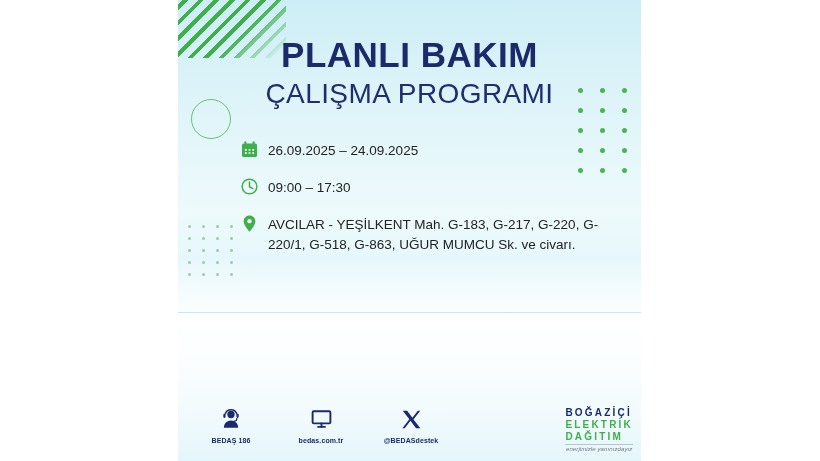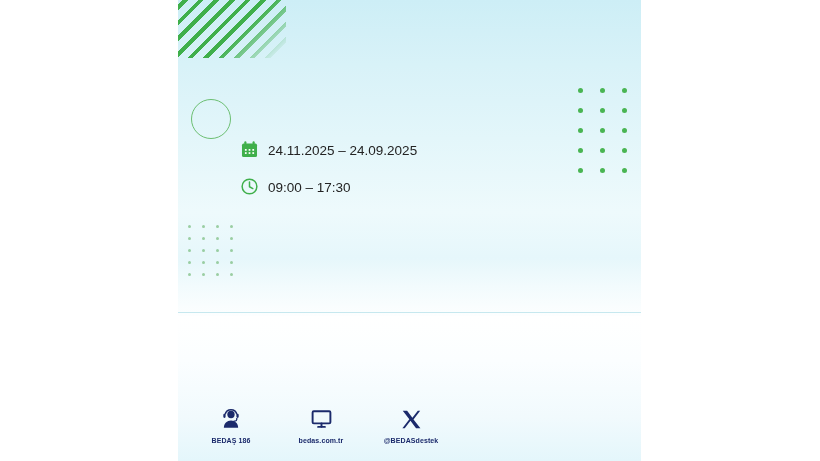--- a/index.html
+++ b/index.html
@@ -142,54 +142,67 @@
         <span></span>
       <span></span>
         <span></span>
         <span></span>
     </div>
 
     <div class="seam a"></div>
     <div class="seam b"></div>
     <div class="lower-wash"></div>
 
+    <div class="heading">
+      <div class="title-main">PLANLI BAKIM</div>
+      <div class="title-sub">ÇALIŞMA PROGRAMI</div>
+    </div>
 
     <div class="info">
 
       <div class="row">
         <span class="ico">
           <svg width="19" height="19" viewBox="0 0 24 24" fill="#3faf4b">
             <rect x="2.5" y="4.5" width="19" height="17" rx="2"></rect>
             <rect x="4.3" y="9.2" width="15.4" height="10.6" fill="#ffffff" opacity=".0"></rect>
             <rect x="5.5" y="1.5" width="2.6" height="5" rx="1.2"></rect>
             <rect x="15.9" y="1.5" width="2.6" height="5" rx="1.2"></rect>
             <g fill="#ffffff">
               <rect x="6.2" y="11.4" width="2.2" height="2.2"></rect>
               <rect x="10.9" y="11.4" width="2.2" height="2.2"></rect>
               <rect x="15.6" y="11.4" width="2.2" height="2.2"></rect>
               <rect x="6.2" y="15.4" width="2.2" height="2.2"></rect>
               <rect x="10.9" y="15.4" width="2.2" height="2.2"></rect>
               <rect x="15.6" y="15.4" width="2.2" height="2.2"></rect>
             </g>
           </svg>
         </span>
-        <span class="txt">24.11.2025 – 24.09.2025</span>
+        <span class="txt">26.09.2025 – 24.09.2025</span>
       </div>
 
       <div class="row">
         <span class="ico">
           <svg width="19" height="19" viewBox="0 0 24 24">
             <circle cx="12" cy="12" r="9.3" fill="none" stroke="#3faf4b" stroke-width="1.9"></circle>
             <path d="M12 6.2 V12.3 L16.2 14.6" fill="none" stroke="#3faf4b" stroke-width="1.9" stroke-linecap="round" stroke-linejoin="round"></path>
           </svg>
         </span>
         <span class="txt">09:00 – 17:30</span>
       </div>
 
 
+      <div class="row addr">
+        <span class="ico">
+          <svg width="19" height="19" viewBox="0 0 24 24" fill="#3faf4b">
+            <path d="M12 1.8 C7.9 1.8 4.6 5.1 4.6 9.2 C4.6 14.6 12 22.4 12 22.4 C12 22.4 19.4 14.6 19.4 9.2 C19.4 5.1 16.1 1.8 12 1.8 Z"></path>
+            <circle cx="12" cy="9.0" r="2.75" fill="#eaf7f9"></circle>
+          </svg>
+        </span>
+        <span class="txt">AVCILAR - YEŞİLKENT Mah. G-183, G-217, G-220, G-220/1, G-518, G-863, UĞUR MUMCU Sk. ve civarı.</span>
+      </div>
 
     </div>
 
     <div class="footer">
 
       <div class="social">
 
         <div class="item">
           <div class="glyph">
             <svg width="22" height="22" viewBox="0 0 24 24" fill="#1b2a6b">
@@ -219,17 +232,23 @@
           <div class="glyph">
             <svg width="21" height="21" viewBox="0 0 24 24" fill="#1b2a6b">
               <path d="M2.0 2.0 H7.0 L13.0 10.1 L19.2 2.0 H21.9 L14.3 11.9 L22.2 22.0 H17.2 L10.8 13.5 L4.3 22.0 H1.6 L9.5 11.7 Z"></path>
             </svg>
           </div>
           <div class="cap">@BEDASdestek</div>
         </div>
 
       </div>
 
+      <div class="brand">
+        <div class="ln ln1">BOĞAZİÇİ</div>
+        <div class="ln ln2">ELEKTRİK</div>
+        <div class="ln ln3">DAĞITIM</div>
+        <div class="tag">enerjimizle yanınızdayız</div>
+      </div>
 
     </div>
 
   </div>
 </div>
 
 </body></html>

